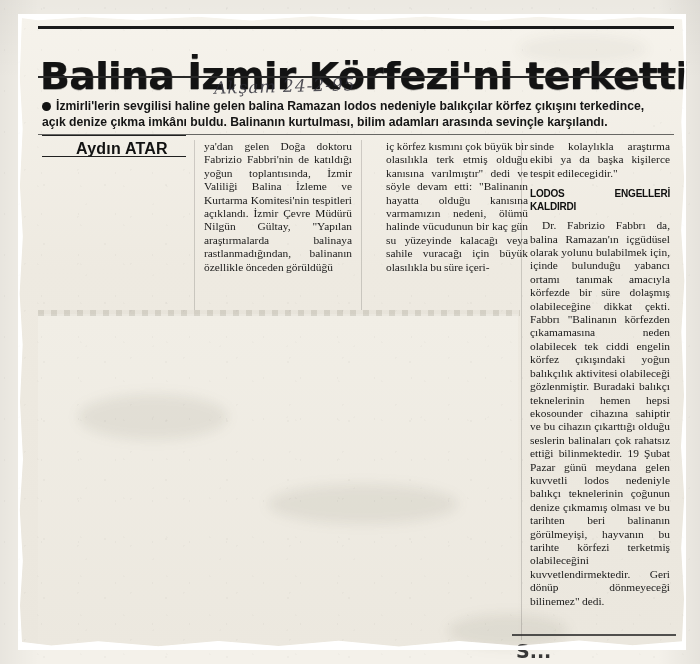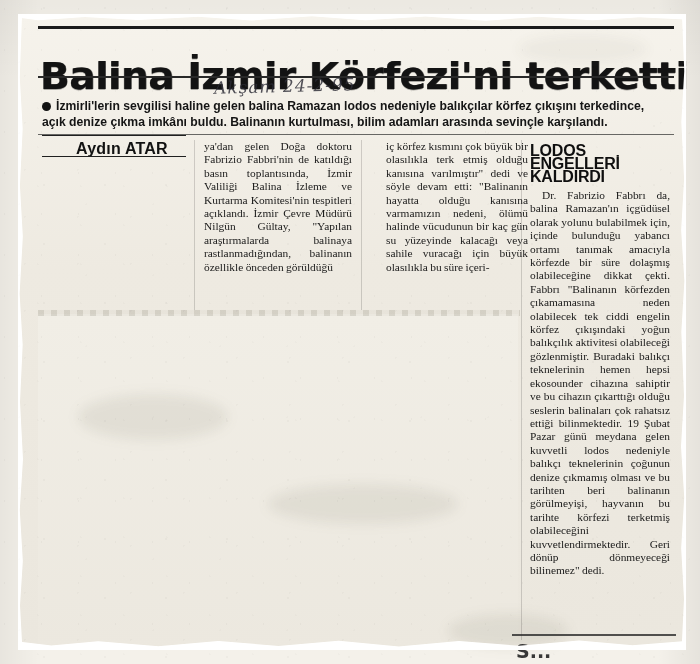--- a/index.html
+++ b/index.html
@@ -179,21 +179,21 @@
     float: left;
     font-family: "Liberation Serif", serif;
     font-size: 30px;
     line-height: 24px;
     font-weight: bold;
     padding: 2px 3px 0 0;
   }
   .subhead {
     font-family: "Liberation Sans", sans-serif;
     font-weight: bold;
-    font-size: 16px;
+    font-size: 10px;
     line-height: 13px;
     color: #111;
     margin: 4px 0 6px 0;
     letter-spacing: -0.2px;
   }
   .col4 .body-indent { text-indent: 12px; }
 
   
   .vrule {
     position: absolute;
@@ -277,28 +277,29 @@
     <div class="byline-rule-b"></div>
     <div class="byline">Aydın ATAR</div>
     <div class="byline-rule-a"></div>
 
     <div class="vrule v1"></div>
     <div class="vrule v2"></div>
     <div class="vrule v3"></div>
 
 
     <div class="col col2">
-      <p>ya'dan gelen Doğa doktoru Fabrizio Fabbri'nin de katıldığı basın toplantısında, İzmir Valiliği Balina İzleme ve Kurtarma Komitesi'nin tespitleri açıklandı. İzmir Çevre Müdürü Nilgün Gültay, "Yapılan araştırmalarda balinaya rastlanmadığından, balinanın özellikle önceden görüldüğü</p>
+      <p>ya'dan gelen Doğa doktoru Fabrizio Fabbri'nin de katıldığı yoğun toplantısında, İzmir Valiliği Balina İzleme ve Kurtarma Komitesi'nin tespitleri açıklandı. İzmir Çevre Müdürü Nilgün Gültay, "Yapılan araştırmalarda balinaya rastlanmadığından, balinanın özellikle önceden görüldüğü</p>
     </div>
 
     <div class="col col3">
       <p>iç körfez kısmını çok büyük bir olasılıkla terk etmiş olduğu kanısına varılmıştır" dedi ve söyle devam etti: "Balinanın hayatta olduğu kanısına varmamızın nedeni, ölümü halinde vücudunun bir kaç gün su yüzeyinde kalacağı veya sahile vuracağı için büyük olasılıkla bu süre içeri-</p>
     </div>
 
     <div class="col col4">
+      <p>sinde kolaylıkla araştırma ekibi ya da başka kişilerce tespit edilecegidir."</p>
       <div class="subhead">LODOS ENGELLERİ KALDIRDI</div>
       <p class="body-indent">Dr. Fabrizio Fabbrı da, balina Ramazan'ın içgüdüsel olarak yolunu bulabilmek için, içinde bulunduğu yabancı ortamı tanımak amacıyla körfezde bir süre dolaşmış olabileceğine dikkat çekti. Fabbrı "Balinanın körfezden çıkamamasına neden olabilecek tek ciddi engelin körfez çıkışındaki yoğun balıkçılık aktivitesi olabileceği gözlenmiştir. Buradaki balıkçı teknelerinin hemen hepsi ekosounder cihazına sahiptir ve bu cihazın çıkarttığı olduğu seslerin balinaları çok rahatsız ettiği bilinmektedir. 19 Şubat Pazar günü meydana gelen kuvvetli lodos nedeniyle balıkçı teknelerinin çoğunun denize çıkmamış olması ve bu tarihten beri balinanın görülmeyişi, hayvanın bu tarihte körfezi terketmiş olabileceğini kuvvetlendirmektedir. Geri dönüp dönmeyeceği bilinemez" dedi.</p>
     </div>
 
     <div class="blank-area"></div>
     <div class="tear-line"></div>
     <div class="smudge s1"></div>
     <div class="smudge s2"></div>
     <div class="smudge s3"></div>
     <div class="smudge s4"></div>

